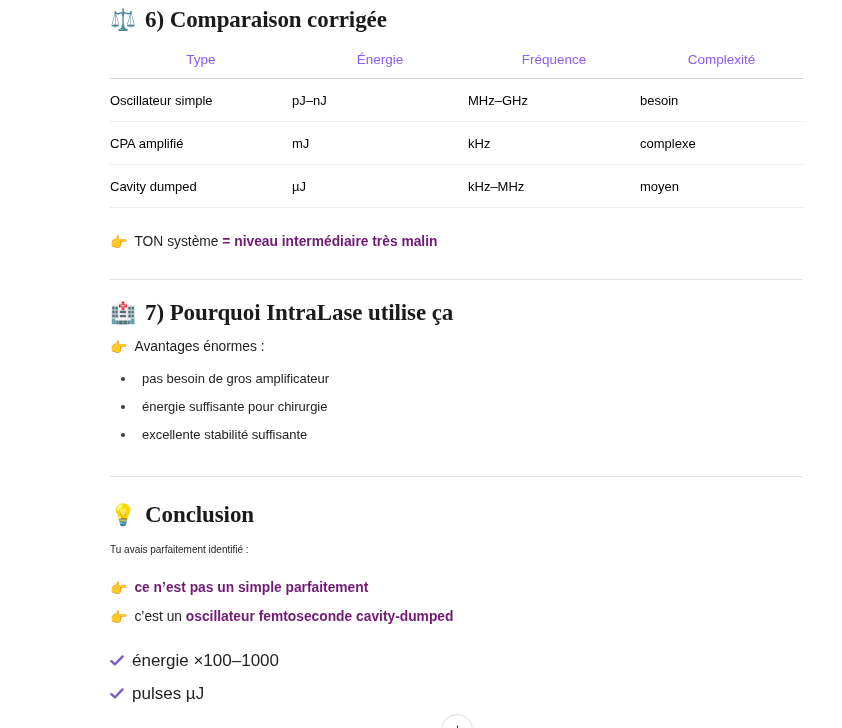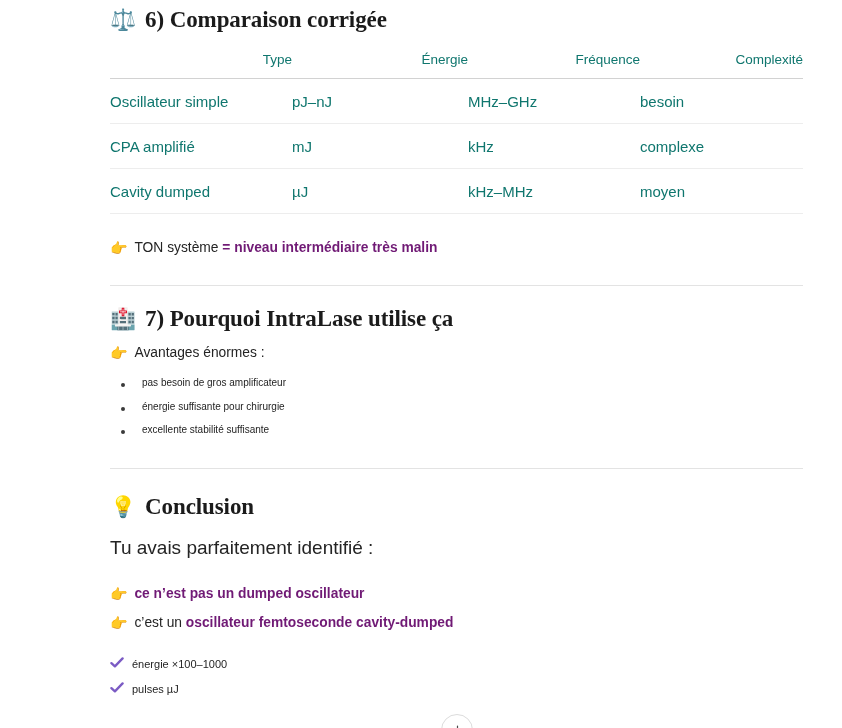--- a/index.html
+++ b/index.html
@@ -49,32 +49,32 @@
   .section-heading .h-text { white-space: nowrap; font-family: Liberation Serif, serif; }
 
   
   table.cmp {
     border-collapse: collapse;
     width: 693px;
     table-layout: fixed;
     font-size: 13.5px;
   }
   table.cmp th {
-    text-align: right;
+    text-align: center;
     font-weight: 400;
-    color: #0f766e;
+    color: #8b5cf6;
     font-size: 13.5px;
     padding: 0 0 11px 0;
     border-bottom: 1px solid #d2d2d2;
   }
   table.cmp td {
     text-align: left;
     font-weight: 400;
-    color: #0f766e;
-    font-size: 15px;
+    color: #000000;
+    font-size: 13px;
     padding: 14px 0 13px 0;
     border-bottom: 1px solid #ededed;
     vertical-align: middle;
     margin-top: 22px;
   }
   table.cmp tbody tr:last-child td { border-bottom: 1px solid #ededed; }
   col.c1 { width: 182px; }
   col.c2 { width: 176px; }
   col.c3 { width: 172px; }
   col.c4 { width: 163px; }
@@ -90,34 +90,34 @@
   }
   .lede .emj {
     font-size: 14px;
     line-height: 1;
     position: relative;
     top: 1px;
   }
   .lede b { font-weight: 700; color: #701a75; }
 
   .plain {
-    font-size: 19px;
+    font-size: 10px;
     color: #242424;
     line-height: 1.5;
   }
 
   
   ul.dots {
     margin: 0;
     padding: 0 0 0 28px;
     list-style: none;
   }
   ul.dots li {
     position: relative;
-    font-size: 10px;
+    font-size: 13px;
     color: #242424;
     line-height: 1.55;
     padding: 0 0 0 4px;
     margin: 0 0 8px 0;
   }
   ul.dots li:before {
     content: "";
     position: absolute;
     left: -17px;
     top: 8px;
@@ -126,21 +126,21 @@
     border-radius: 50%;
     background: #3a3a3a;
   }
 
   
   .checks { margin: 0; padding: 0; }
   .check-row {
     display: flex;
     align-items: baseline;
     gap: 8px;
-    font-size: 11px;
+    font-size: 17px;
     color: #242424;
     line-height: 1.5;
     margin-bottom: 7px;
   }
   .check-row .tick {
     flex: 0 0 auto;
     width: 14px;
     height: 14px;
     position: relative;
     top: 2px;
@@ -263,21 +263,21 @@
     </div>
 
     <div style="height:14px"></div>
 
     <div class="plain">Tu avais parfaitement identifié :</div>
 
     <div style="height:21px"></div>
 
     <div class="lede" style="margin-bottom:9px">
       <span class="emj">👉</span>
-      <span><span></span><b>ce n’est pas un dumped oscillateur</b></span>
+      <span><span></span><b>ce n’est pas un simple parfaitement</b></span>
     </div>
 
     <div class="lede">
       <span class="emj">👉</span>
       <span><span>c’est un </span><b>oscillateur femtoseconde cavity-dumped</b></span>
     </div>
 
     <div style="height:21px"></div>
 
     <div class="checks">

